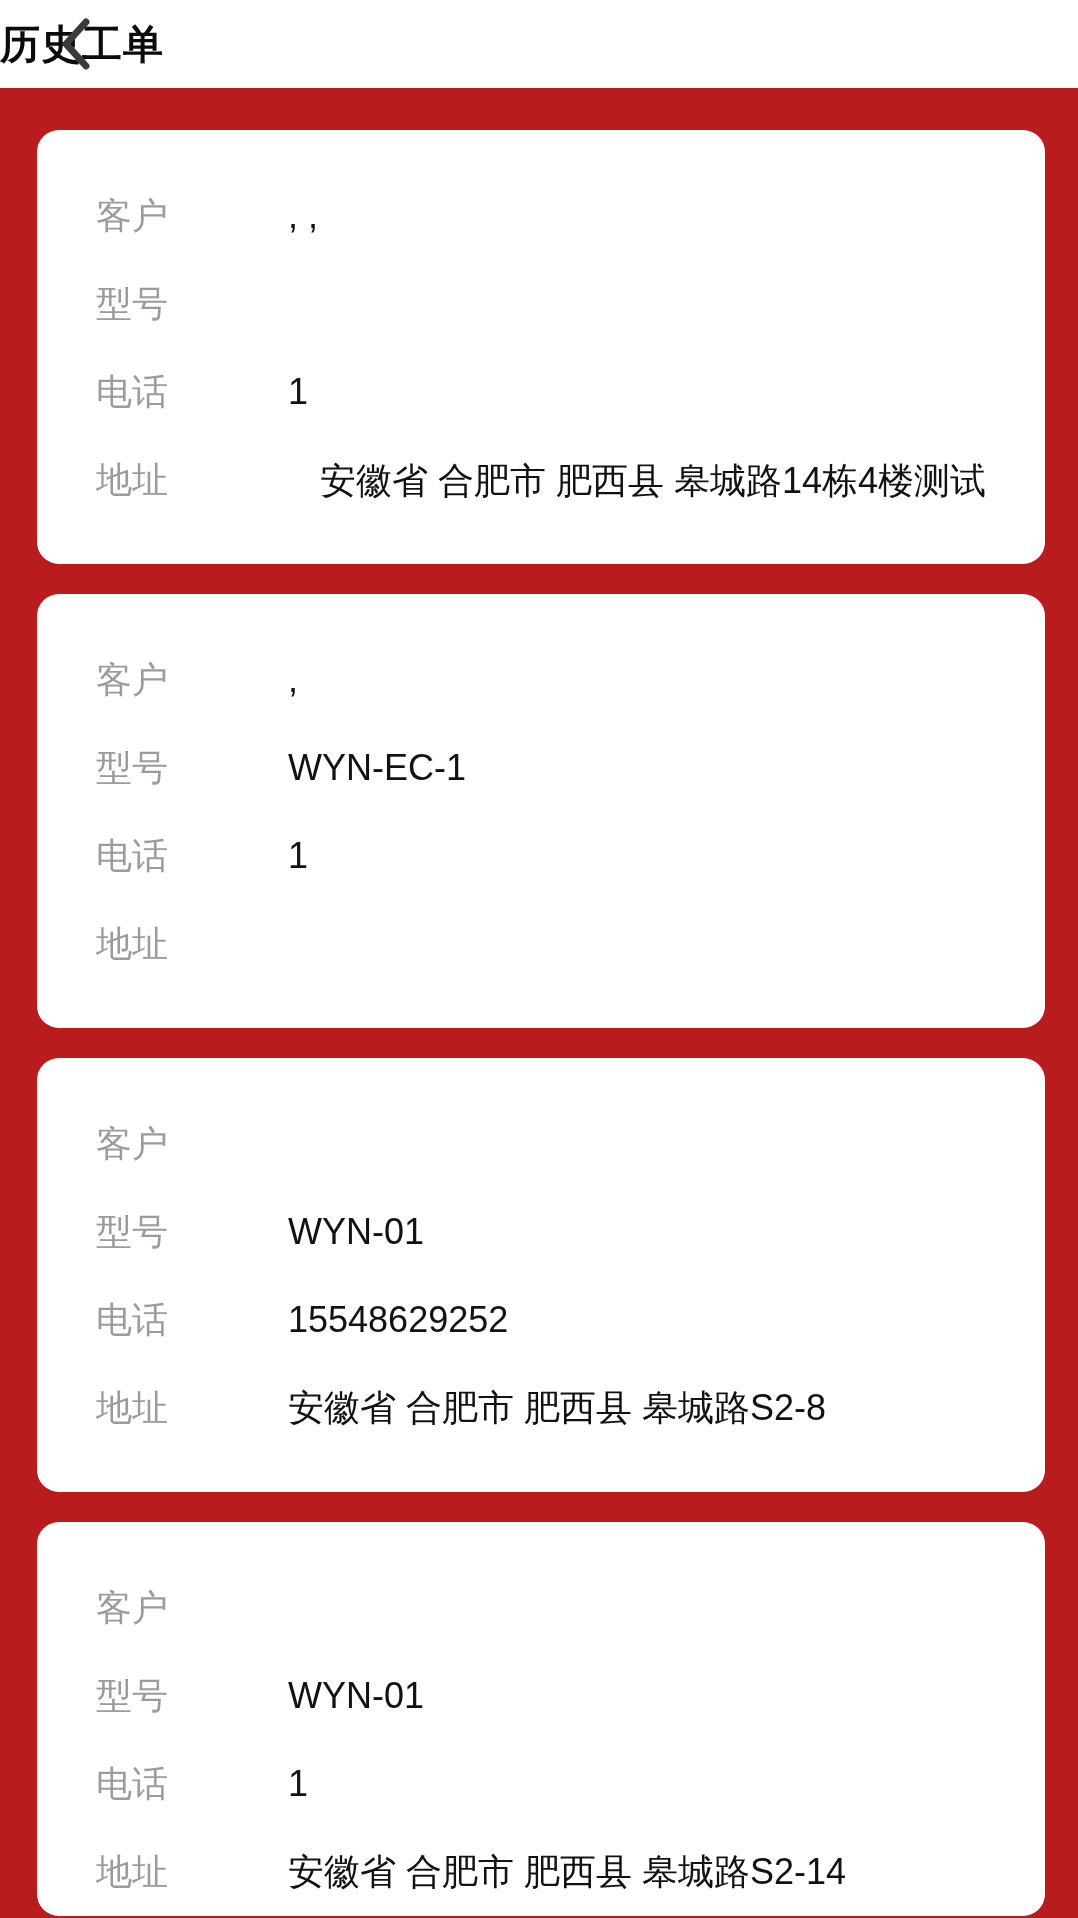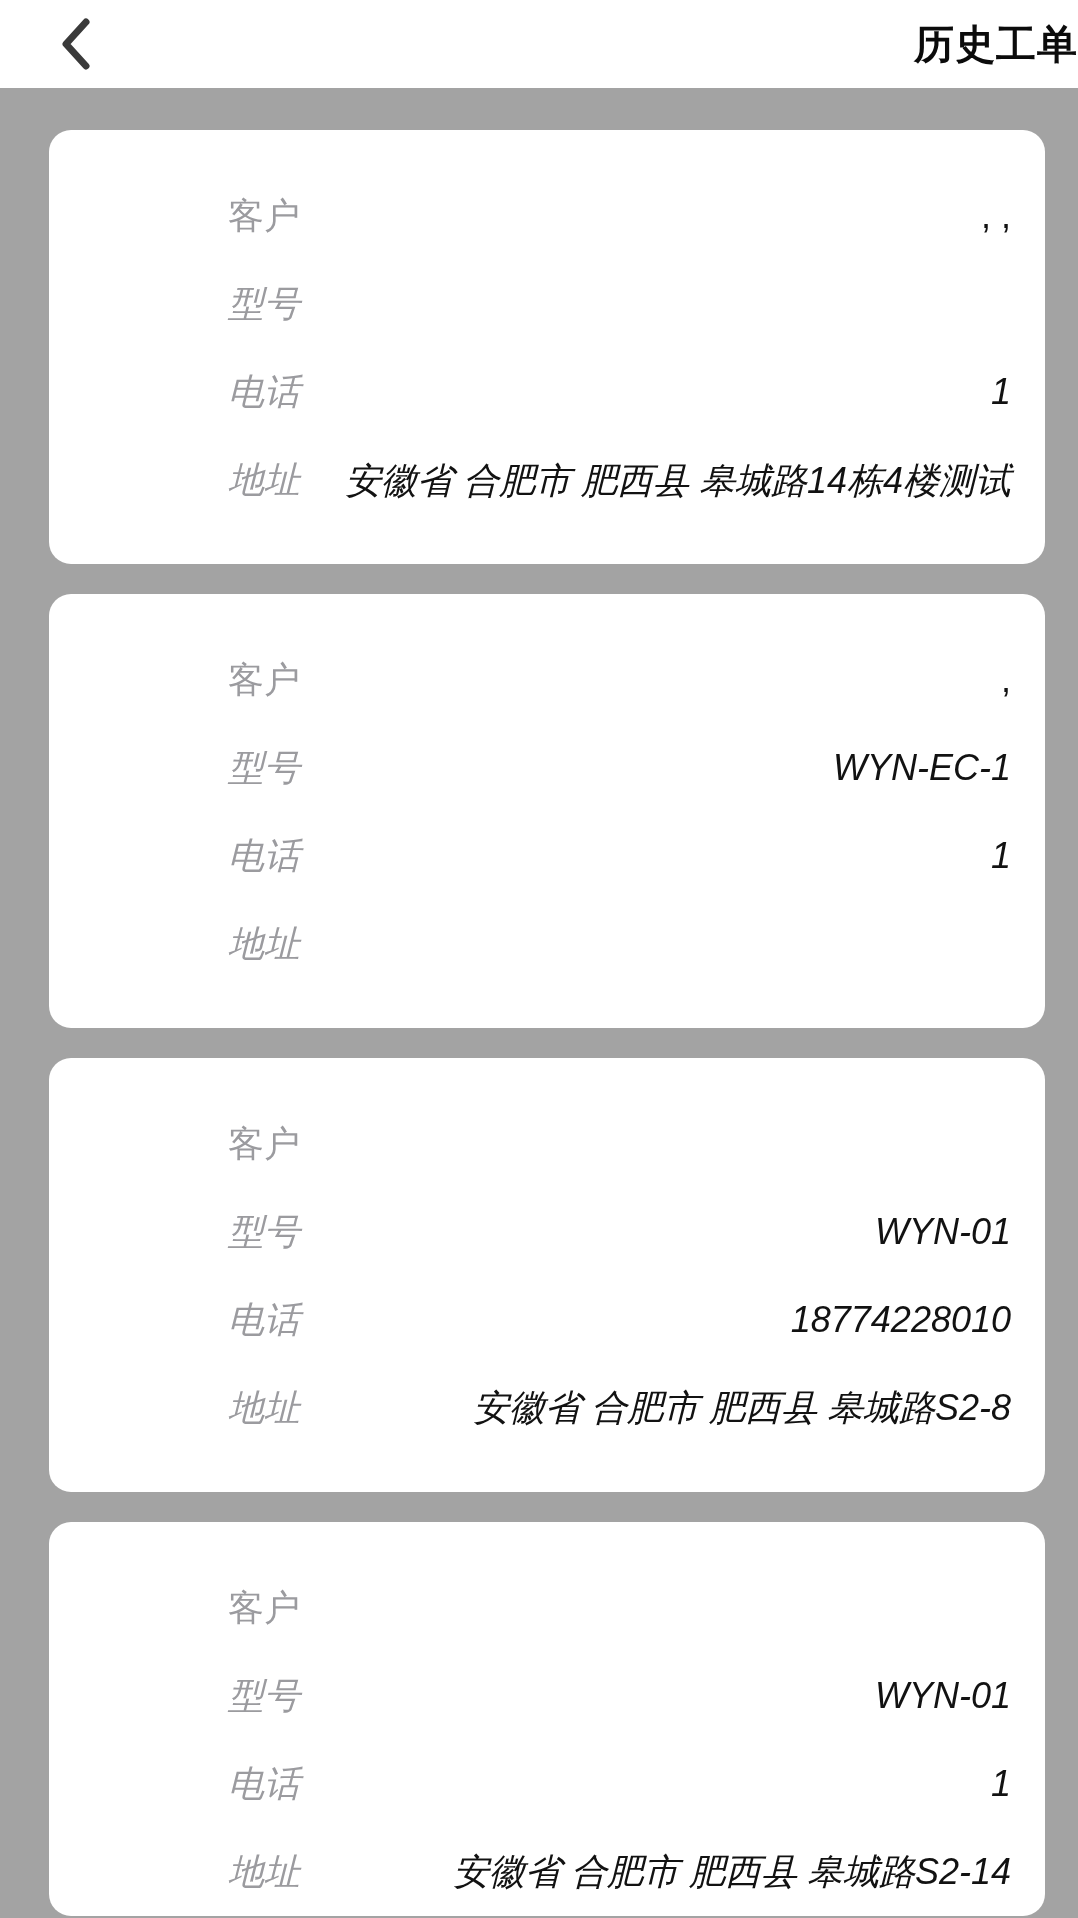--- a/index.html
+++ b/index.html
@@ -15,21 +15,21 @@
     position: relative;
   }
 
   
   .header {
     position: relative;
     height: 88px;
     background: #ffffff;
     display: flex;
     align-items: center;
-    justify-content: flex-end;
+    justify-content: flex-start;
     flex: 0 0 auto;
   }
   .back-btn {
     position: absolute;
     left: 40px;
     top: 0;
     bottom: 0;
     width: 90px;
     display: flex;
     align-items: center;
@@ -51,44 +51,42 @@
     user-select: none;
   }
 
   
   .list {
     position: absolute;
     top: 88px;
     left: 0;
     right: 0;
     bottom: 0;
-    padding: 42px 0 0 16px;
+    padding: 42px 0 0 4px;
     box-sizing: border-box;
-    background: #a3a3a3;
+    background: #b91c1c;
     overflow: hidden;
-    text-align: right;
   }
 
   .card {
     background: #ffffff;
     border-radius: 22px;
     margin: 0 33px 30px 33px;
     padding: 42px 0 40px 0;
     box-sizing: border-box;
   }
 
   .row {
     display: flex;
     align-items: flex-start;
     padding: 0 34px 0 59px;
     min-height: 88px;
   }
   .row + .row {
     margin-top: 0;
-    font-style: italic;
   }
 
   .label {
     flex: 0 0 auto;
     width: 192px;
     color: #9b9b9f;
     font-size: 36px;
     line-height: 88px;
     white-space: nowrap;
     user-select: none;
@@ -174,21 +172,21 @@
   <div class="card">
     <div class="row">
       <div class="label">客户</div>
     </div>
     <div class="row">
       <div class="label">型号</div>
       <div class="value">WYN-01</div>
     </div>
     <div class="row">
       <div class="label">电话</div>
-      <div class="value">18774228010</div>
+      <div class="value">15548629252</div>
     </div>
     <div class="row">
       <div class="label">地址</div>
       <div class="value">安徽省 合肥市 肥西县 皋城路S2-8</div>
     </div>
   </div>
 
   <div class="card partial">
     <div class="row">
       <div class="label">客户</div>

